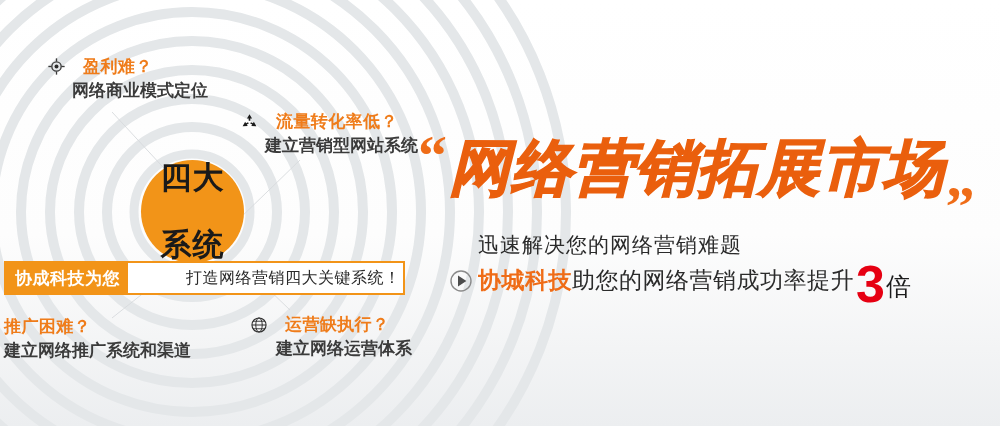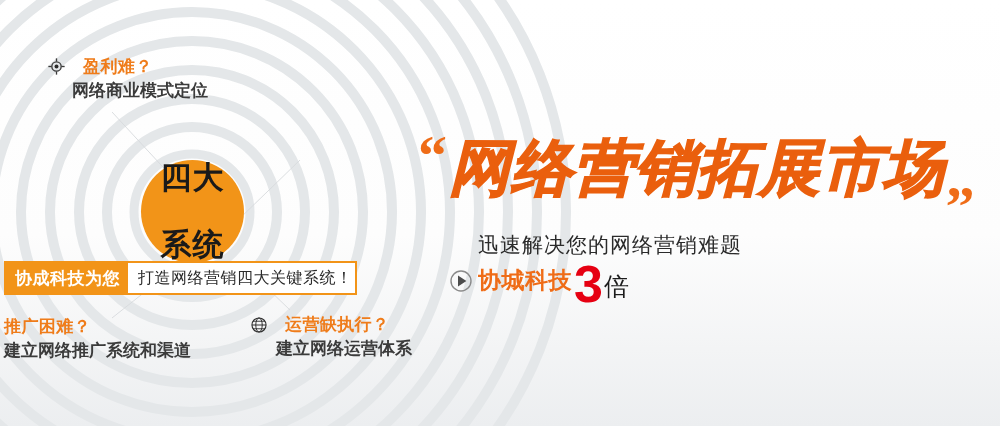--- a/index.html
+++ b/index.html
@@ -84,20 +84,21 @@
 
   
   #slogan-bar {
     position: absolute;
     left: 4px; top: 261px;
     height: 34px;
     display: flex;
     align-items: stretch;
     border: 2px solid #f29418;
     background: #ffffff;
+    gap: 48px;
   }
   #slogan-left {
     background: #f29418;
     color: #ffffff;
     font-size: 17px;
     font-weight: bold;
     display: flex; align-items: center;
     padding: 0 8px 0 9px;
     letter-spacing: 0.5px;
   }
@@ -217,20 +218,33 @@
           <line x1="19" y1="12" x2="23.5" y2="12" stroke="#3a3a3a" stroke-width="1.9"></line>
           <line x1="12" y1="0.5" x2="12" y2="5" stroke="#3a3a3a" stroke-width="1.9"></line>
           <line x1="12" y1="19" x2="12" y2="23.5" stroke="#3a3a3a" stroke-width="1.9"></line>
         </svg>
       </span>
       <span class="node-title">盈利难？</span>
     </div>
     <div class="node-sub">网络商业模式定位</div>
   </div>
 
+  <div class="node" id="node-traffic">
+    <div class="node-head">
+      <span class="node-icon">
+        <svg viewBox="0 0 24 24" width="17" height="17">
+          <path fill="#1c1c1c" d="M12 1.6 L15.6 7.8 L13.1 7.8 L13.1 11 L10.9 11 L10.9 7.8 L8.4 7.8 Z"></path>
+          <path fill="#1c1c1c" d="M2.3 18.6 L5.9 12.4 L7.1 14.5 L9.9 12.9 L11 14.8 L8.2 16.4 L9.5 18.5 Z"></path>
+          <path fill="#1c1c1c" d="M21.7 18.6 L14.5 18.5 L15.8 16.4 L13 14.8 L14.1 12.9 L16.9 14.5 L18.1 12.4 Z"></path>
+        </svg>
+      </span>
+      <span class="node-title">流量转化率低？</span>
+    </div>
+    <div class="node-sub">建立营销型网站系统</div>
+  </div>
 
   <div class="node" id="node-promo">
     <div class="node-head">
       <span class="node-title">推广困难？</span>
     </div>
     <div class="node-sub">建立网络推广系统和渠道</div>
   </div>
 
   <div class="node" id="node-ops">
     <div class="node-head">
@@ -267,17 +281,18 @@
   <div id="sub1">迅速解决您的网络营销难题</div>
 
   <div id="sub2">
     <span id="play-icon">
       <svg viewBox="0 0 24 24" width="24" height="24">
         <circle cx="12" cy="12" r="10" fill="none" stroke="#8a8a8a" stroke-width="1.4"></circle>
         <path d="M9 6.4 L17.4 12 L9 17.6 Z" fill="#4d4d4d"></path>
       </svg>
     </span>
     <span class="brand-orange">协城科技</span>
+    <span class="sub2-dark">助您的网络营销成功率提升</span>
     <span id="multiplier">3</span>
     <span id="multiplier-unit">倍</span>
   </div>
 
 </div>
 
 </body></html>

